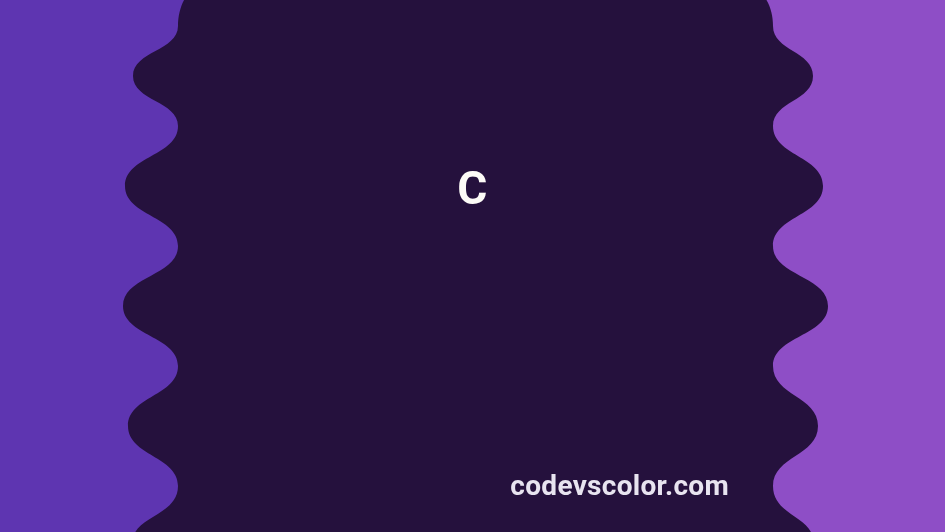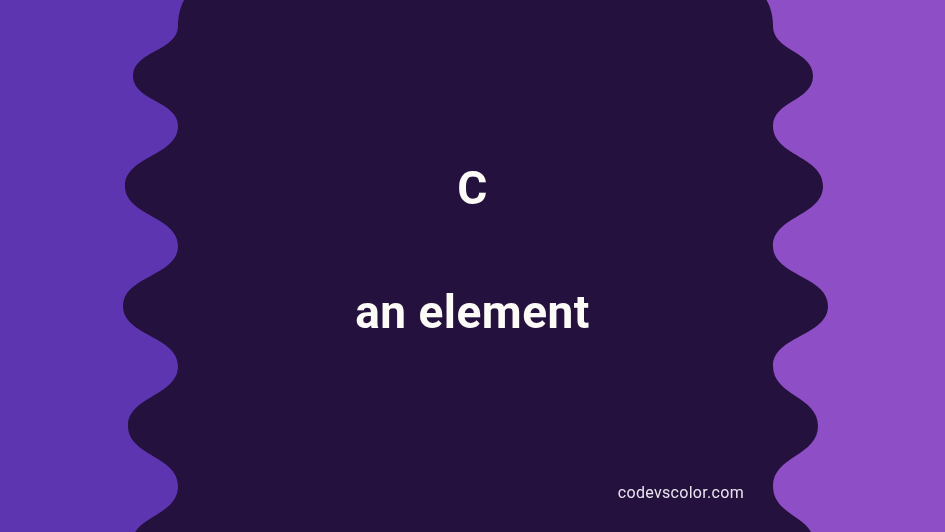--- a/index.html
+++ b/index.html
@@ -39,25 +39,25 @@
     color: #fdfbf7;
     text-align: center;
     font-weight: 700;
     font-size: 46px;
     line-height: 1.35;
     letter-spacing: 0.5px;
   }
   .watermark {
     position: absolute;
     z-index: 20;
-    right: 201px;
+    right: 216px;
     bottom: 30px;
     color: #e8e4f0;
-    font-size: 16px;
-    font-weight: 400;
+    font-size: 28px;
+    font-weight: 700;
     letter-spacing: 0.3px;
   }
 </style>
 </head>
 <body>
 
 <div class="bg-left"></div>
 <div class="bg-right"></div>
 
 <svg class="blob" viewBox="0 0 720 560">
@@ -87,16 +87,16 @@
     C 65 115 20 115 20 90
     C 20 65 65 65 65 40
     C 65 20 75 0 90 0
     Z
   "></path>
 </svg>
 
 <div class="title-text">
   <span>C</span><br>
   <br>
-  <span>an element</span><br>
+  <br>
 </div>
 
 <div class="watermark">codevscolor.com</div>
 
 </body></html>

